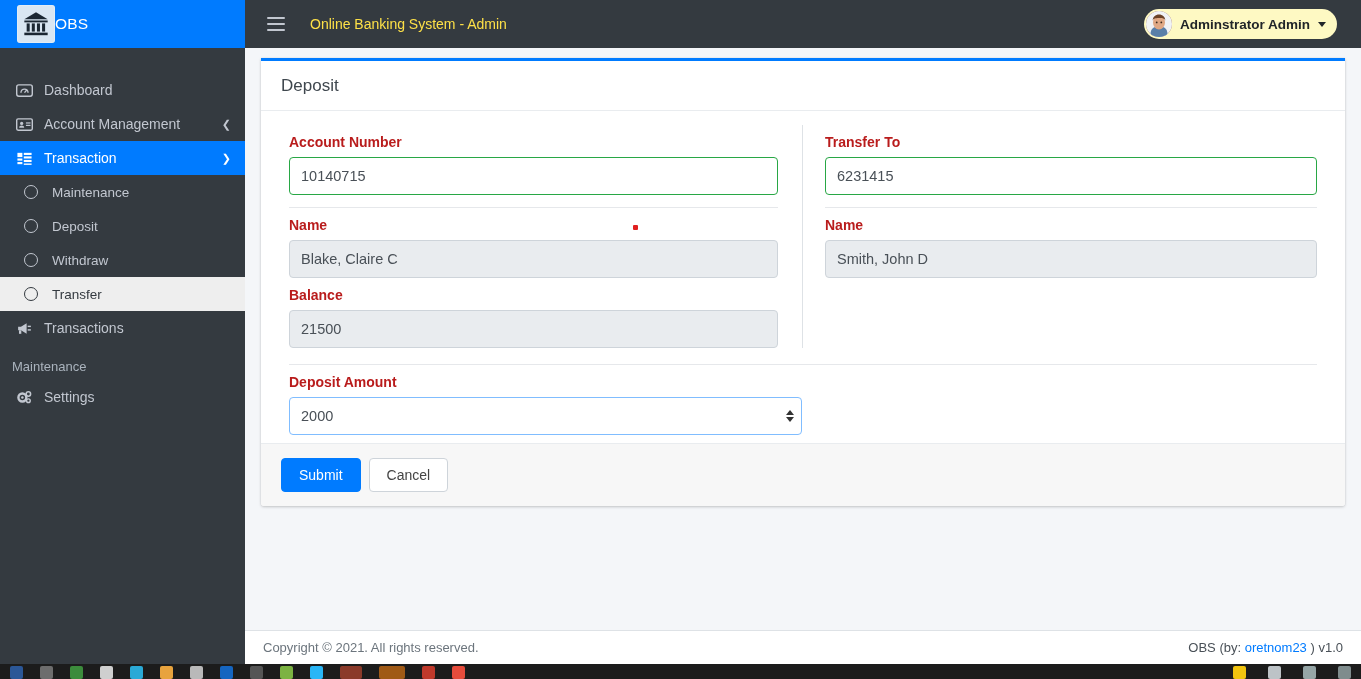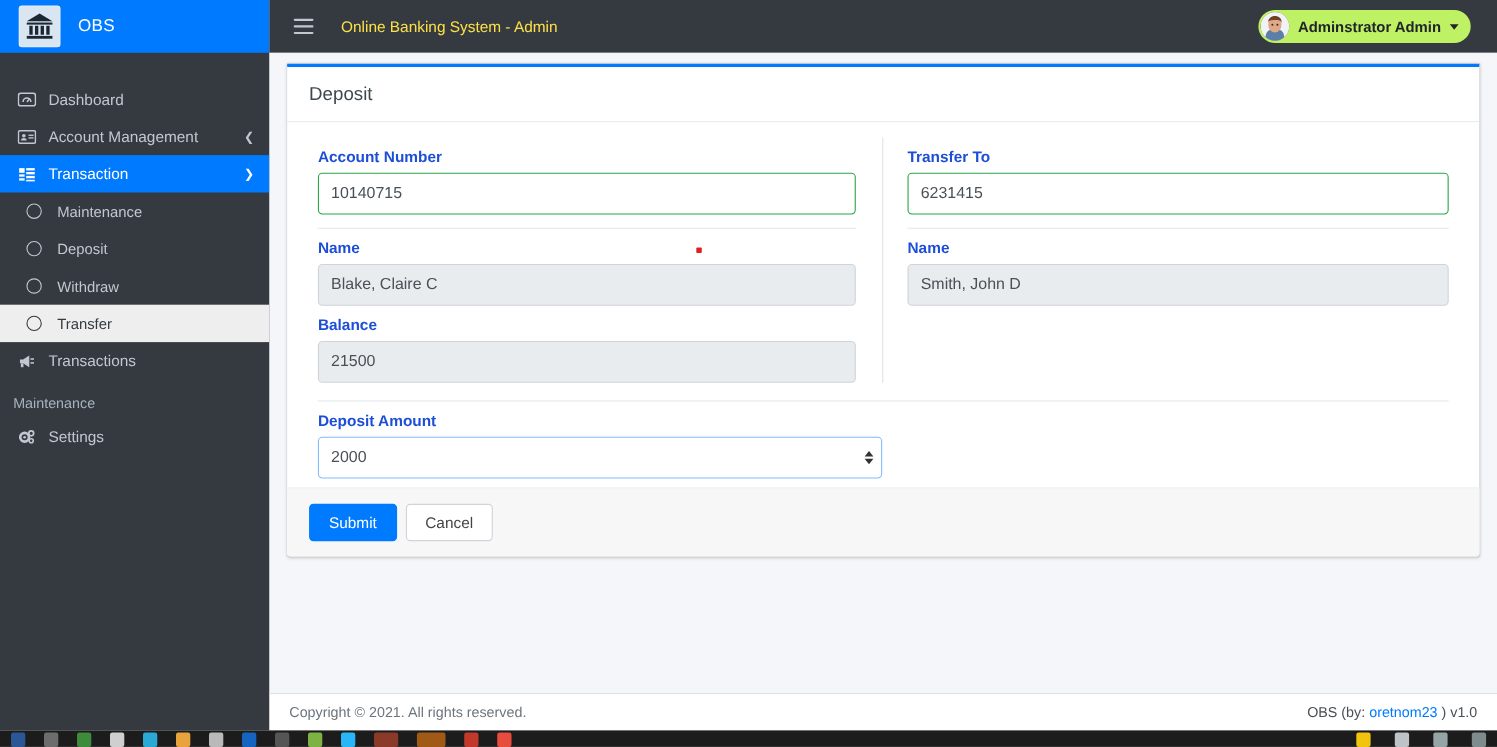--- a/index.html
+++ b/index.html
@@ -20,21 +20,21 @@
     position: absolute; left: 0; top: 0;
     width: 245px; height: 664px;
     background: #343a40;
     overflow: hidden;
   }
   .brand {
     height: 48px;
     background: #007bff;
     display: flex; align-items: center;
     padding-left: 17px;
-    gap: 16px;
+    gap: 0;
   }
   .brand-logo {
     width: 38px; height: 38px;
     background: #d9e6f2;
     border-radius: 3px;
     display: flex; align-items: center; justify-content: center;
     flex: 0 0 auto;
     box-shadow: 0 0 0 1px rgba(255,255,255,0.25) inset;
   }
   .brand-title {
@@ -116,21 +116,21 @@
   }
   .hamburger span { display: block; height: 2.2px; background: #c2c7d0; border-radius: 1px; }
   .navbar-title {
     margin-left: 25px;
     font-size: 14px;
     color: #fde047;
   }
   .navbar-spacer { flex: 1 1 auto; }
   .user-chip {
     display: flex; align-items: center;
-    background: #bef264;
+    background: #fef9c3;
     border-radius: 19px;
     height: 30px;
     margin-right: 24px;
     padding: 0 11px 0 2px;
     gap: 8px;
     cursor: pointer;
   }
   .avatar {
     width: 26px; height: 26px;
     border-radius: 50%;
@@ -183,21 +183,21 @@
   .row2 { display: flex; }
   .col { width: 50%; }
   .col.left { padding-right: 24px; border-right: 1px solid #dee2e6; }
   .col.right { padding-left: 22px; }
 
   .form-group { margin-bottom: 0; }
   .flabel {
     display: block;
     font-size: 14px;
     font-weight: bold;
-    color: #1d4ed8;
+    color: #b91c1c;
     margin: 9px 0 7px 0;
   }
   .finput {
     display: block;
     width: 100%;
     height: 38px;
     border-radius: 4px;
     border: 1px solid #ced4da;
     background: #ffffff;
     color: #495057;

